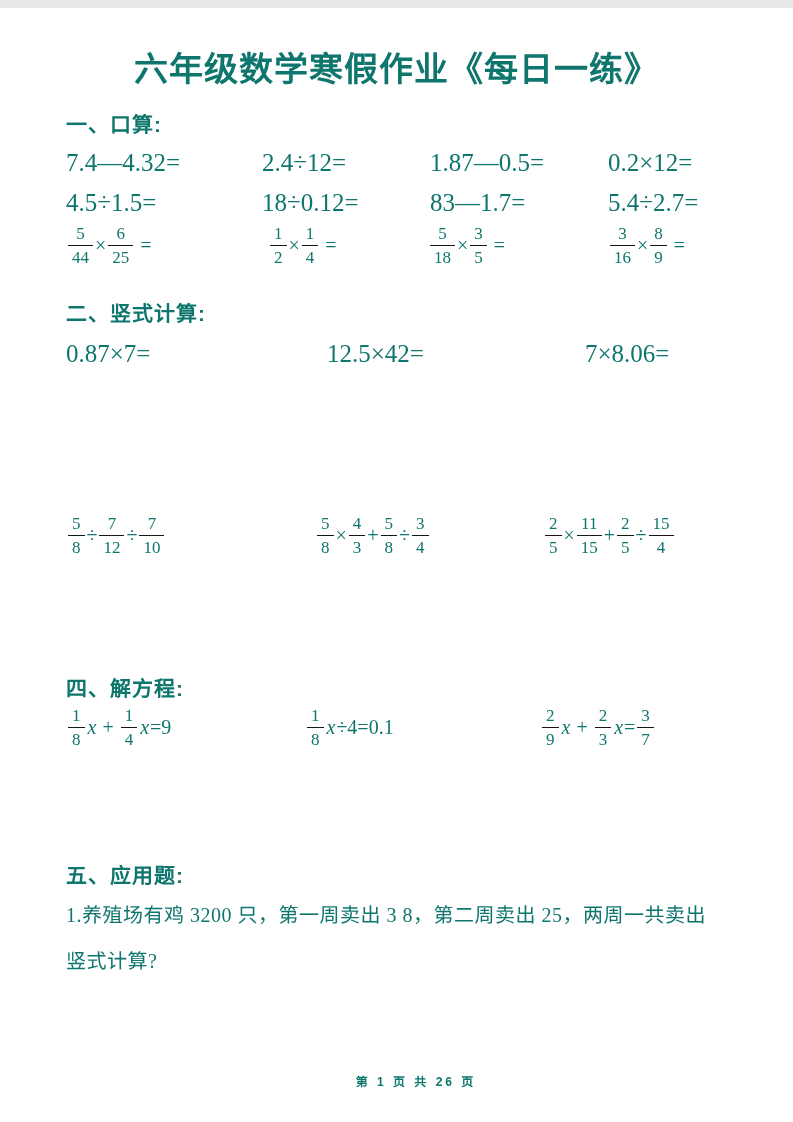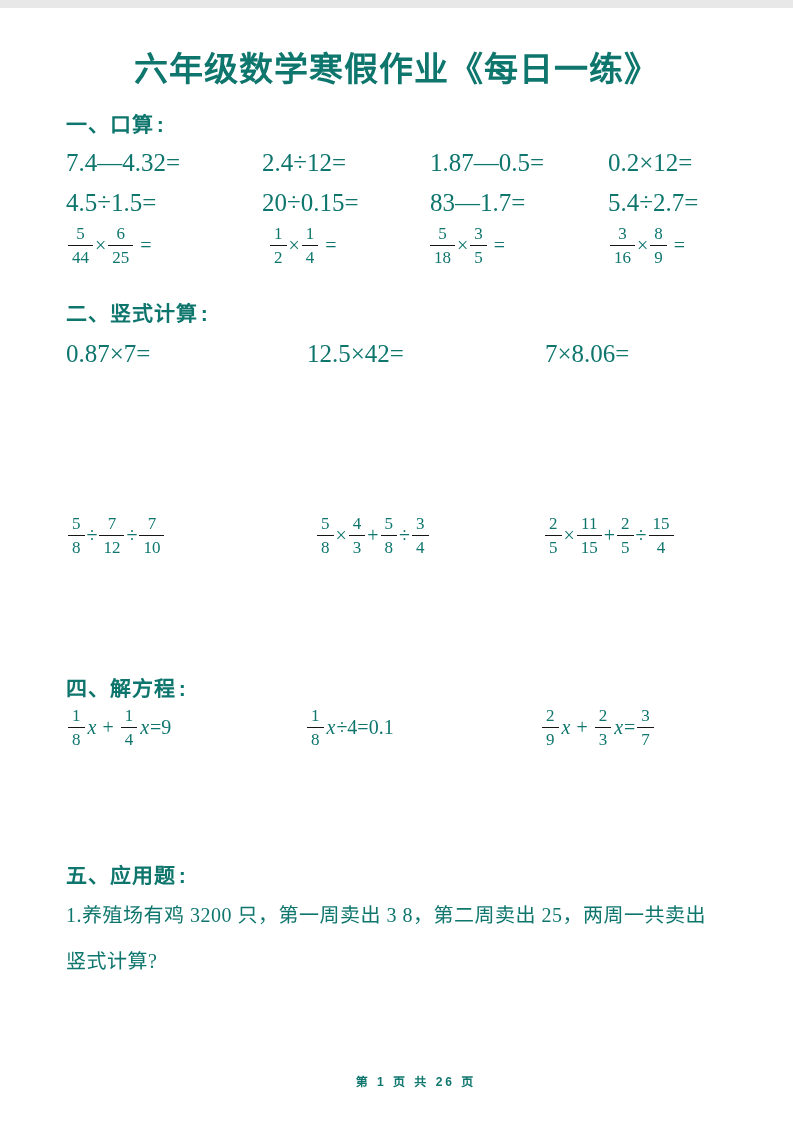--- a/index.html
+++ b/index.html
@@ -16,21 +16,21 @@
   .abs{position:absolute;left:66px;right:40px;}
   .title{
     position:absolute;top:34px;left:0;right:0;
     text-align:center;
     font-family:"Liberation Sans","DejaVu Sans",sans-serif;
     font-weight:bold;
     font-size:34px;
     letter-spacing:1px;
   }
   .heading{
-    font-family:Liberation Mono, monospace;
+    font-family:Liberation Sans, sans-serif;
     font-weight:bold;
     font-size:21px;
     letter-spacing:1px;
   }
   .probrow{display:grid;}
   .cols-oral{grid-template-columns:196px 168px 178px 1fr;}
   .cols-oral-frac{grid-template-columns:202px 160px 180px 1fr;}
   .cols-vertical{grid-template-columns:241px 238px 1fr;}
   .cols-stepwise{grid-template-columns:249px 228px 1fr;}
   .cols-equations{grid-template-columns:239px 235px 1fr;}
@@ -88,21 +88,21 @@
 
   <div class="abs probrow cols-oral" style="top:141px;">
     <span class="prob">7.4—4.32=</span>
     <span class="prob">2.4÷12=</span>
     <span class="prob">1.87—0.5=</span>
     <span class="prob">0.2×12=</span>
   </div>
 
   <div class="abs probrow cols-oral" style="top:181px;">
     <span class="prob">4.5÷1.5=</span>
-    <span class="prob">20÷0.15=</span>
+    <span class="prob">18÷0.12=</span>
     <span class="prob">83—1.7=</span>
     <span class="prob">5.4÷2.7=</span>
   </div>
 
   <div class="abs probrow cols-oral-frac" style="top:216px;">
     <span class="mathline">
         <span class="frac">
           <span class="num">5</span>
           <span class="den">44</span>
         </span>
@@ -146,21 +146,21 @@
         <span class="frac">
           <span class="num">8</span>
           <span class="den">9</span>
         </span>
         <span class="mtext"> =</span>
       </span>
   </div>
 
   <div class="abs heading" style="top:289px;">二、竖式计算:</div>
 
-  <div class="abs probrow cols-vertical" style="top:332px;">
+  <div class="abs probrow cols-vertical" style="top:332px;gap:20px;">
     <span class="prob">0.87×7=</span>
     <span class="prob">12.5×42=</span>
     <span class="prob">7×8.06=</span>
   </div>
 
 
   <div class="abs probrow cols-stepwise" style="top:506px;">
     <span class="mathline">
         <span class="frac">
           <span class="num">5</span>

